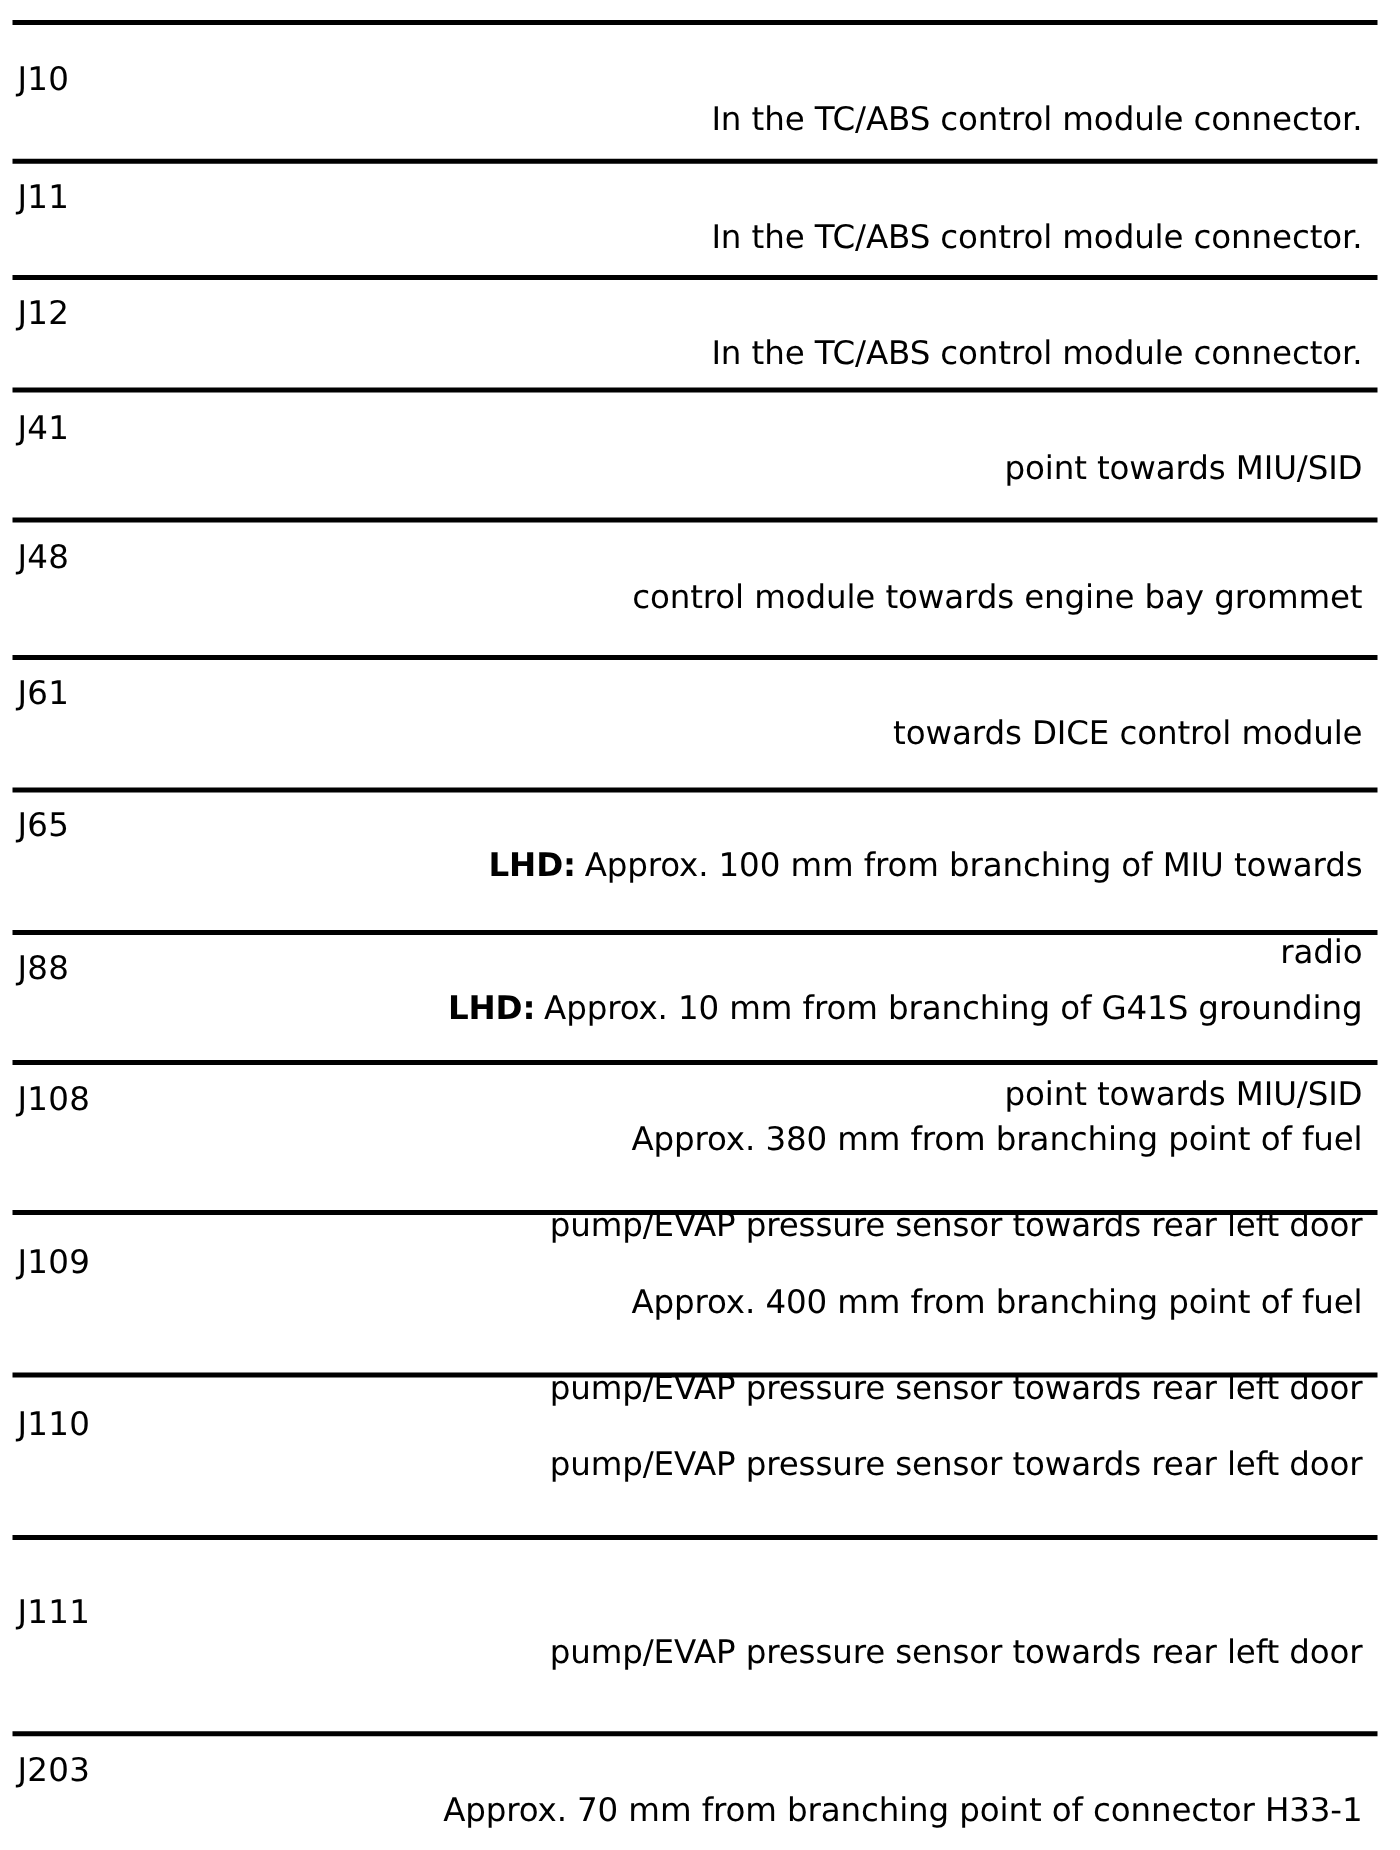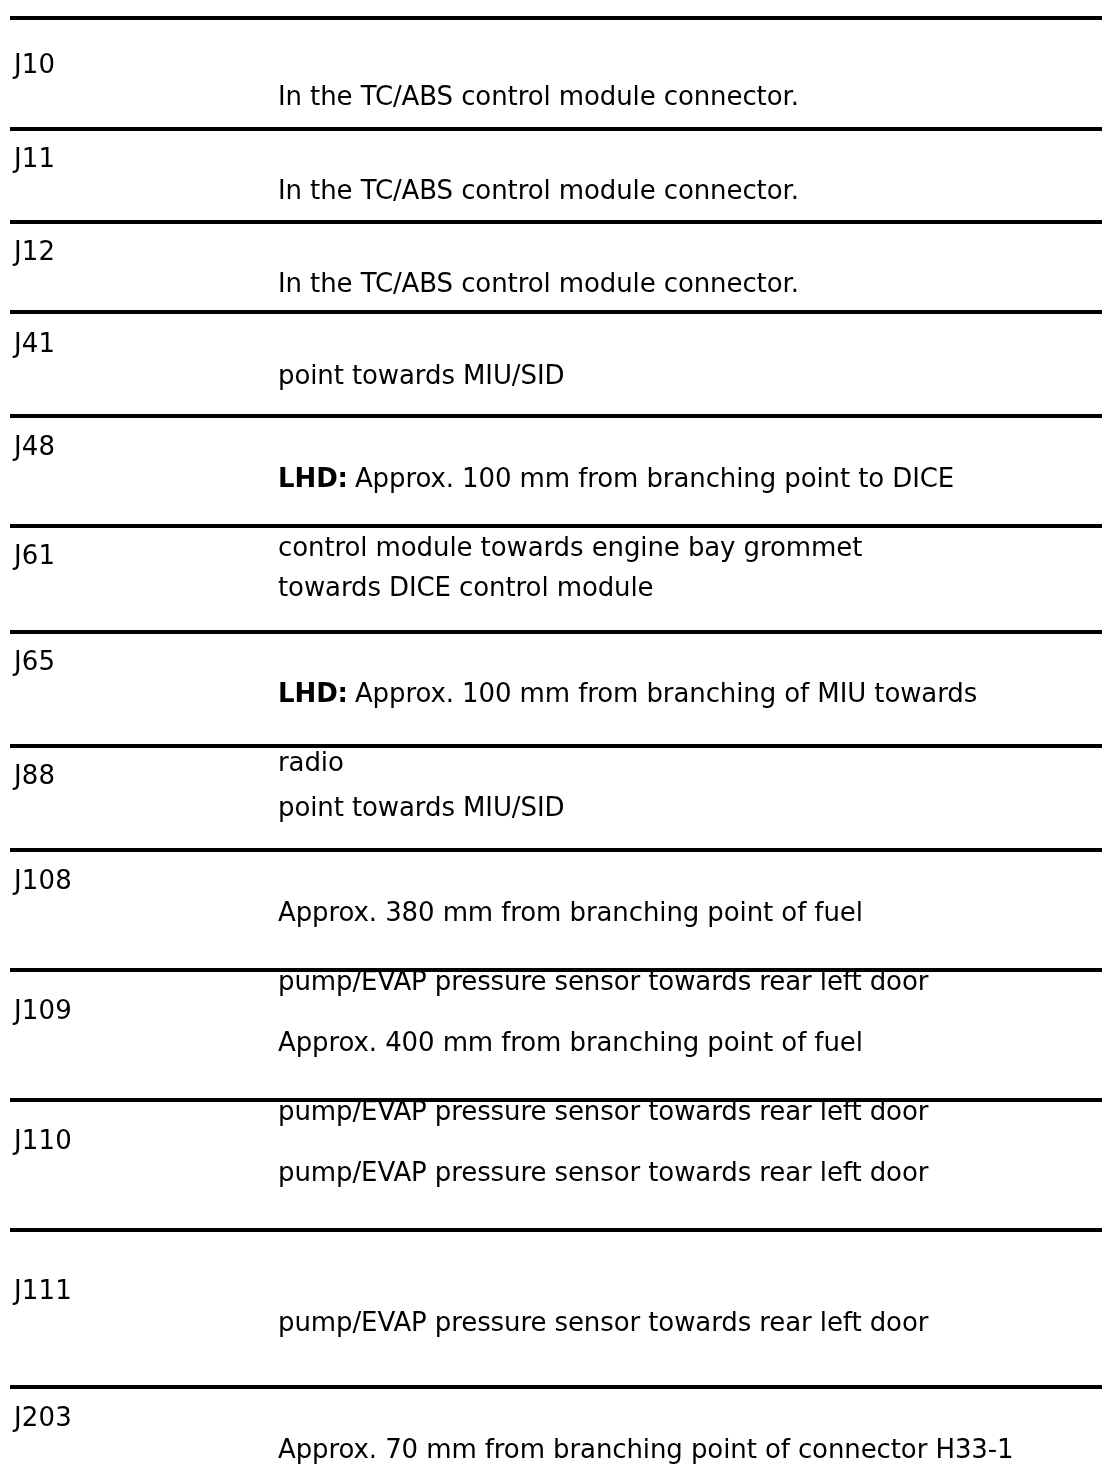--- a/index.html
+++ b/index.html
@@ -13,20 +13,21 @@
     font-family: "DejaVu Sans", sans-serif;
     color: #000000;
     overflow: hidden;
   }
 
   #sheet {
     position: relative;
     width: 980px;
     height: 1480px;
     background: #ffffff;
+    text-align: right;
   }
 
   
   .rule {
     position: absolute;
     left: 10px;
     width: 1092px;
     height: 4px;
     background: #000000;
   }
@@ -105,40 +106,40 @@
     </div>
     <div class="row" style="top: 325px;">
       <div class="ref">J41</div>
       <div class="desc">
         <span class="line"><span>point towards MIU/SID</span></span>
       </div>
     </div>
     <div class="row" style="top: 428px;">
       <div class="ref">J48</div>
       <div class="desc">
-        <span class="line"><b>LHD:</b><span style="margin-left: 7px;">Approx. 100 mm from branching point to DICE</span></span>
         <span class="line"><span>control module towards engine bay grommet</span></span>
       </div>
     </div>
     <div class="row" style="top: 537px;">
       <div class="ref">J61</div>
       <div class="desc">
         <span class="line"><span>towards DICE control module</span></span>
       </div>
     </div>
     <div class="row" style="top: 643px;">
       <div class="ref">J65</div>
       <div class="desc">
         <span class="line"><b>LHD:</b><span style="margin-left: 7px;">Approx. 100 mm from branching of MIU towards</span></span>
         <span class="line"><span>radio</span></span>
       </div>
     </div>
     <div class="row" style="top: 757px;">
       <div class="ref">J88</div>
       <div class="desc">
+        <span class="line"><b>LHD:</b><span style="margin-left: 7px;">Approx. 10 mm from branching of G41S grounding</span></span>
         <span class="line"><span>point towards MIU/SID</span></span>
       </div>
     </div>
     <div class="row" style="top: 862px;">
       <div class="ref">J108</div>
       <div class="desc">
         <span class="line"><span>Approx. 380 mm from branching point of fuel</span></span>
         <span class="line"><span>pump/EVAP pressure sensor towards rear left door</span></span>
       </div>
     </div>

